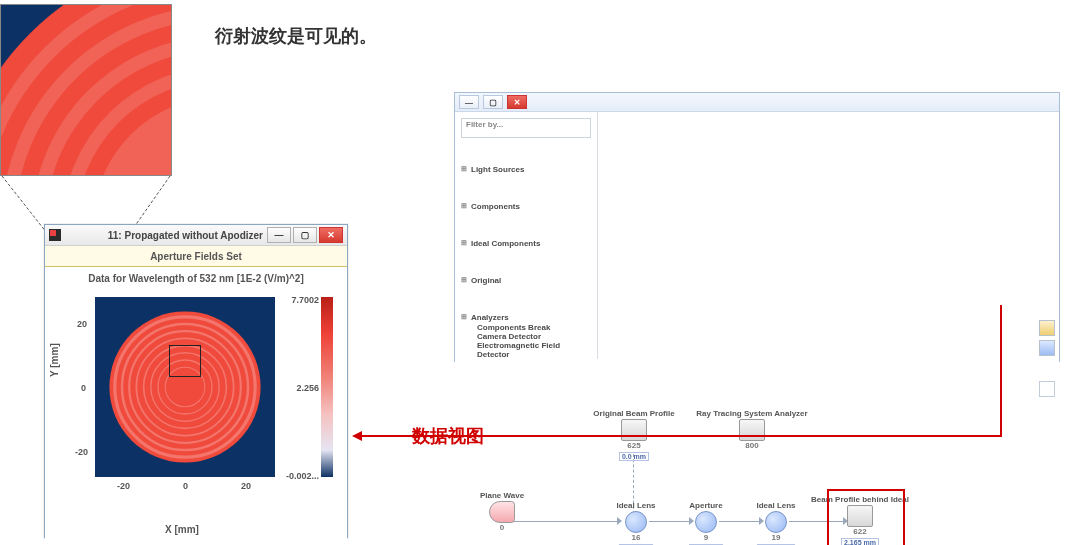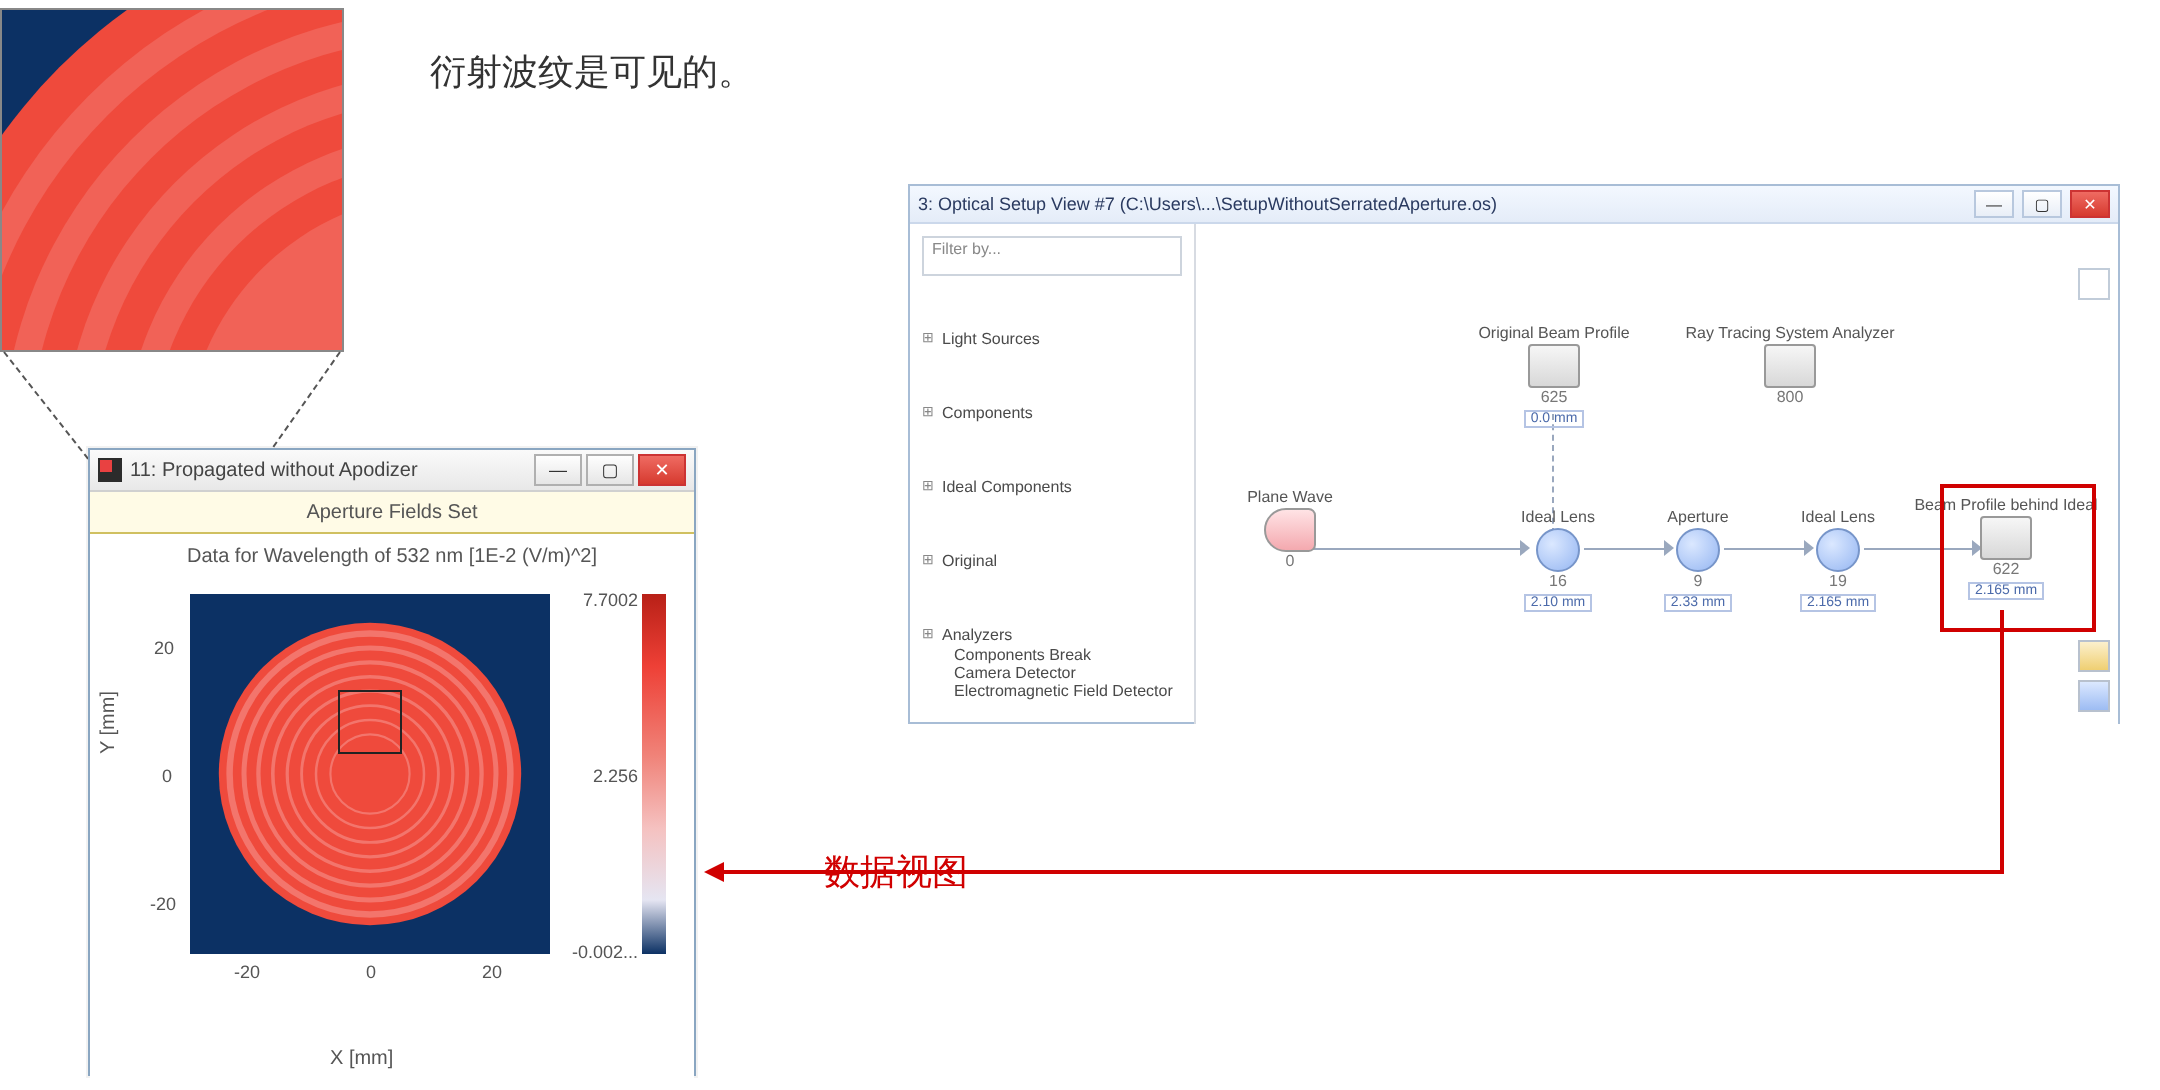--- a/index.html
+++ b/index.html
@@ -1,37 +1,37 @@
 <!DOCTYPE html>
 <html><head>
 <meta charset="utf-8">
 <style>
 html, body { margin: 0; padding: 0; font-family: "Segoe UI", Tahoma, sans-serif; font-size: 10px; background: #fff; color: #333; }
-.root { position: relative; width: 968px; height: 545px; }
+.root { position: relative; width: 968px; height: 545px; font-weight: bold; }
 
 
 .zoom-inset {
   position: absolute; left: 0; top: 4px; width: 170px; height: 170px;
   border: 1px solid #888; overflow: hidden;
 }
 .zoom-svg { width: 100%; height: 100%; display: block; }
 
 
 .ann { position: absolute; font-size: 18px; font-family: "SimSun","NSimSun",serif; }
 .ann-red { color: #d00000; }
 
 
 .fields-win {
   position: absolute; left: 44px; top: 224px; width: 302px; height: 312px;
   border: 1px solid #8aa6c1; background: #fff;
   box-shadow: 0 0 0 1px rgba(0,0,0,0.05);
 }
 .win-title {
   height: 20px; background: linear-gradient(#fafafa,#e8e8e8); border-bottom: 1px solid #d0d0d0;
-  display: flex; align-items: center; padding: 0 4px; gap: 4px;
+  display: flex; align-items: center; padding: 0 4px; gap: 4px; text-align: right;
 }
 .win-icon { width: 12px; height: 12px; background: #2b2b2b; display: inline-block; }
 .win-icon-inner { width:6px;height:6px;background:#e94141;margin:1px 0 0 1px; display:block;}
 .win-title-text { flex: 1; font-size: 10px; color: #444; }
 .win-btns { display: flex; gap: 2px; }
 .win-btn { width: 22px; height: 14px; border: 1px solid #b0b0b0; background: linear-gradient(#fefefe,#e6e6e6); display:flex; align-items:center; justify-content:center; font-size:9px; line-height:1; }
 .win-btn.close { background: linear-gradient(#ef6b62,#d63a2f); color:#fff; border-color:#c33; }
 
 .tab-strip { height: 20px; background: #fffbe6; border-bottom: 1px solid #d0c060; display:flex; align-items:center; justify-content:center; font-size:10px; color:#555; }
 .field-body { position: relative; height: 272px; background:#fff; }
@@ -55,21 +55,21 @@
   border: 1px solid #a8bdd6; background: #fff;
 }
 .setup-title {
   height: 18px; background: linear-gradient(#f3f8ff,#e4ecf8); border-bottom:1px solid #cbd8eb;
   display:flex; align-items:center; padding:0 4px; gap:4px;
 }
 .setup-title-text { flex:1; font-size:9px; color:#2a3a60; }
 .small-btn { width:18px; height:12px; border:1px solid #b8c8de; background:linear-gradient(#fff,#e8eef7); font-size:8px; display:flex;align-items:center;justify-content:center; }
 .small-btn.close { background: linear-gradient(#ef6b62,#d63a2f); color:#fff; border-color:#c33; }
 
-.setup-body { display:flex; height:250px; }
+.setup-body { display:flex; height:250px;flex-direction:column; }
 .tree-panel { width:130px; border-right:1px solid #d7dbe2; padding:6px 6px 0 6px; font-size:8px; color:#4a4a4a; }
 .filter-box { height:16px; border:1px solid #cdd4dd; background:#fff; margin-bottom:4px; padding:1px 4px; font-size:8px; color:#888;}
 .tree-item { padding:1px 0 1px 10px; position:relative;margin-top:26px; }
 .tree-item::before { content:"⊞"; position:absolute; left:0; font-size:7px; color:#888; }
 .tree-sub { padding-left:16px; }
 
 .canvas { flex:1; position:relative; background:#fff; }
 
 .node-box { position:absolute; width:54px; text-align:center; }
 .node-label { font-size:8px; color:#555; margin-bottom:1px; white-space:nowrap; left:50%; position:relative; transform:translateX(-50%); width:max-content; }
@@ -170,21 +170,20 @@
       <div class="axis-label" style="left:138px; top:214px;">0</div>
       <div class="axis-label" style="left:196px; top:214px;">20</div>
 
       <div class="y-axis-title">Y [mm]</div>
       <div class="x-axis-title">X [mm]</div>
     </div>
   </div>
 
   <div class="setup-win">
     <div class="setup-title">
-      <span class="setup-title-text">3: Optical Setup View #7 (C:\Users\...\SetupWithoutSerratedAperture.os)</span>
       <div class="small-btn">—</div>
       <div class="small-btn">▢</div>
       <div class="small-btn close">✕</div>
     </div>
     <div class="setup-body">
       <div class="tree-panel">
         <div class="filter-box">Filter by...</div>
         <div class="tree-item">Light Sources</div>
         <div class="tree-item">Components</div>
         <div class="tree-item">Ideal Components</div>

